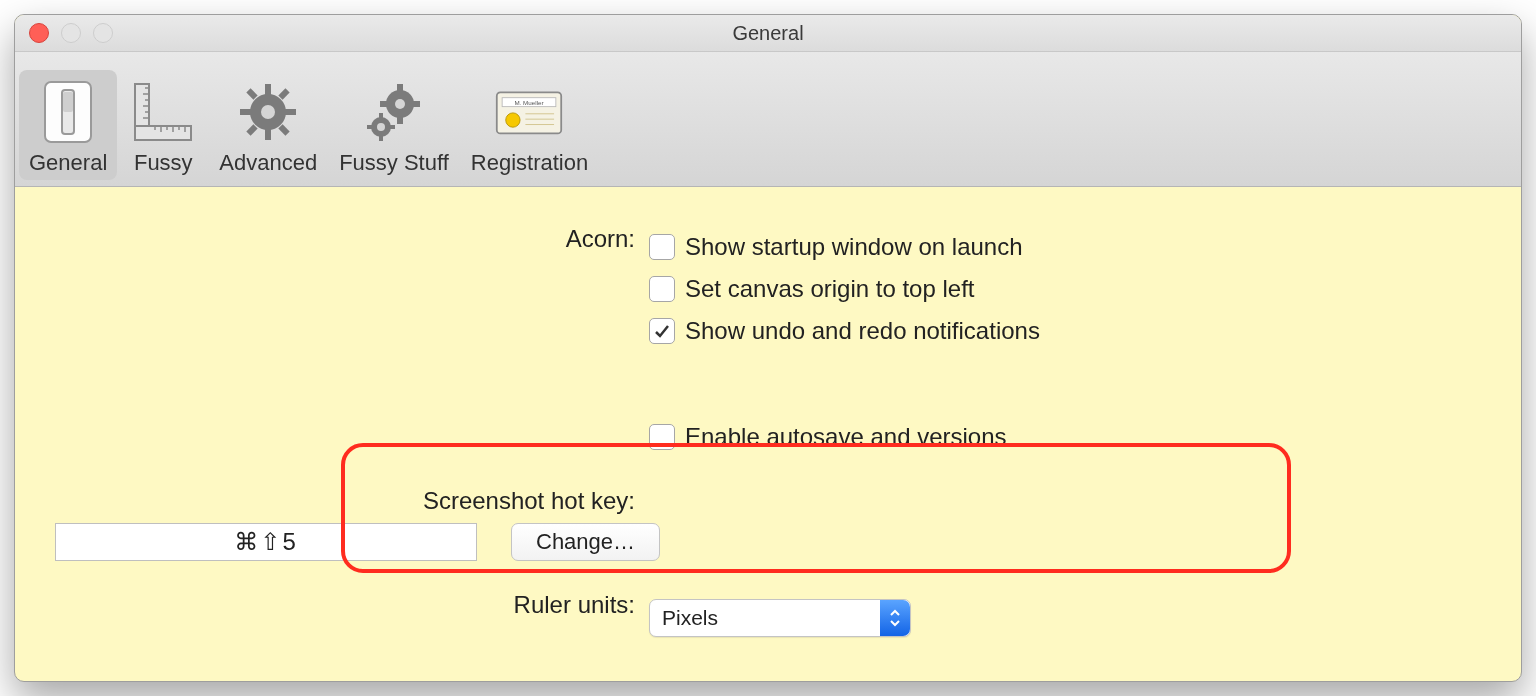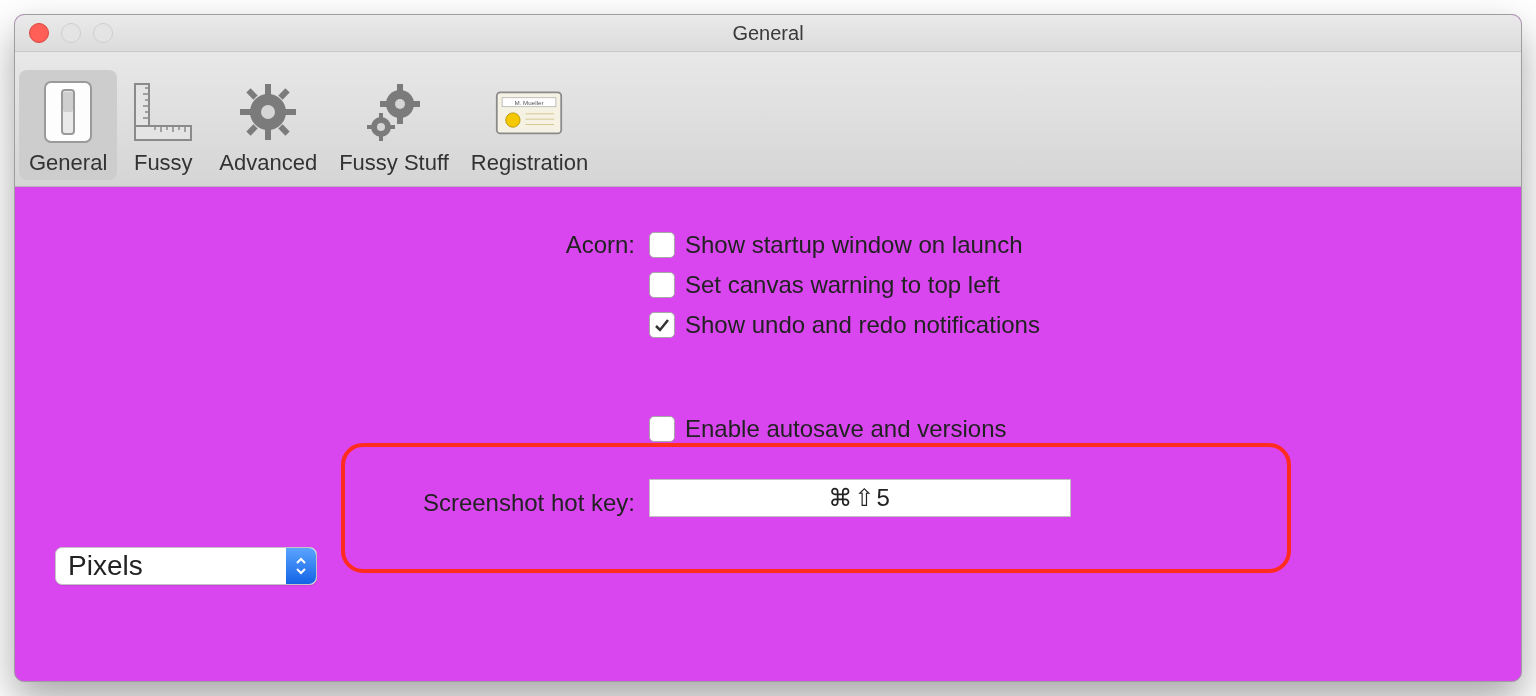--- a/index.html
+++ b/index.html
@@ -10,21 +10,21 @@
     font-size: 22px;
     color: #222;
   }
   .window {
     width: 1506px;
     height: 666px;
     margin: 14px;
     border: 1px solid #9e9e9e;
     border-radius: 10px;
     box-shadow: 0 18px 40px rgba(0,0,0,0.35);
-    background: #d946ef;
+    background: #fef9c3;
     overflow: hidden;
     position: relative;
   }
   .titlebar {
     height: 36px;
     background: linear-gradient(#eaeaea, #dcdcdc);
     border-bottom: 1px solid #c8c8c8;
     position: relative;
     display: flex;
     align-items: center;
@@ -83,35 +83,36 @@
     justify-content:center;
   }
   .content {
     position: relative;
     padding: 38px 40px 40px 40px;
     height: calc(100% - 36px - 128px);
     box-sizing: border-box;
   }
   .row {
     display: flex;
-    align-items: flex-end;
+    align-items: flex-start;
     margin-bottom: 6px;
     min-height: 34px;
   }
   .label-col {
     width: 580px;
     text-align: right;
     padding-right: 14px;
     font-size: 24px;
     color: #222;
   }
   .field-col {
     display: flex;
     align-items: center;
     gap: 10px;
+    margin-top: 8px;
   }
   .section-gap { height: 24px; }
   .checkbox {
     width: 24px;
     height: 24px;
     border: 1.5px solid #a6a6a6;
     border-radius: 5px;
     background: #fff;
     display: inline-flex;
     align-items: center;
@@ -151,21 +152,21 @@
     display:flex;
     align-items:center;
   }
   .select {
     position: relative;
     height: 36px;
     width: 248px;
     border: 1px solid #c4c4c4;
     border-radius: 7px;
     background: #fff;
-    font-size: 28px;
+    font-size: 21px;
     display:flex;
     align-items:center;
     padding-left: 12px;
     box-shadow: 0 1px 1px rgba(0,0,0,0.08);
   }
   .select .arrows {
     position: absolute;
     right: 0;
     top: 0;
     bottom: 0;
@@ -304,21 +305,21 @@
       <div class="label-col">Acorn:</div>
       <div class="field-col">
         <span class="checkbox"></span>
         <span class="cb-label">Show startup window on launch</span>
       </div>
     </div>
     <div class="row">
       <div class="label-col"></div>
       <div class="field-col">
         <span class="checkbox"></span>
-        <span class="cb-label">Set canvas warning to top left</span>
+        <span class="cb-label">Set canvas origin to top left</span>
       </div>
     </div>
     <div class="row">
       <div class="label-col"></div>
       <div class="field-col">
         <span class="checkbox">
           <svg width="18" height="18" viewBox="0 0 18 18">
               <polyline points="3,10 7,14 15,4" fill="none" stroke="#333" stroke-width="2.5"></polyline>
             </svg>
         </span>
@@ -333,31 +334,33 @@
     <div class="row">
       <div class="label-col"></div>
       <div class="field-col">
         <span class="checkbox"></span>
         <span class="cb-label">Enable autosave and versions</span>
       </div>
     </div>
 
     <div class="section-gap"></div>
 
-    <div class="row" style="margin-top:6px;">
+    <div class="row" style="margin-top:6px;flex-direction:column;">
       <div class="label-col">Screenshot hot key:</div>
       <div class="field-col">
         <div class="hotkey-field">⌘⇧5</div>
         <div style="width:14px"></div>
+        <div class="push-button">Change…</div>
       </div>
     </div>
 
     <div class="section-gap"></div>
 
     <div class="row">
+      <div class="label-col">Ruler units:</div>
       <div class="field-col">
         <div class="select">
           <span>Pixels</span>
           <span class="arrows">
             <svg width="12" height="8" viewBox="0 0 12 8">
                 <polyline points="2,6 6,2 10,6" fill="none" stroke="#fff" stroke-width="2"></polyline>
               </svg>
             <svg width="12" height="8" viewBox="0 0 12 8">
                 <polyline points="2,2 6,6 10,2" fill="none" stroke="#fff" stroke-width="2"></polyline>
               </svg>

